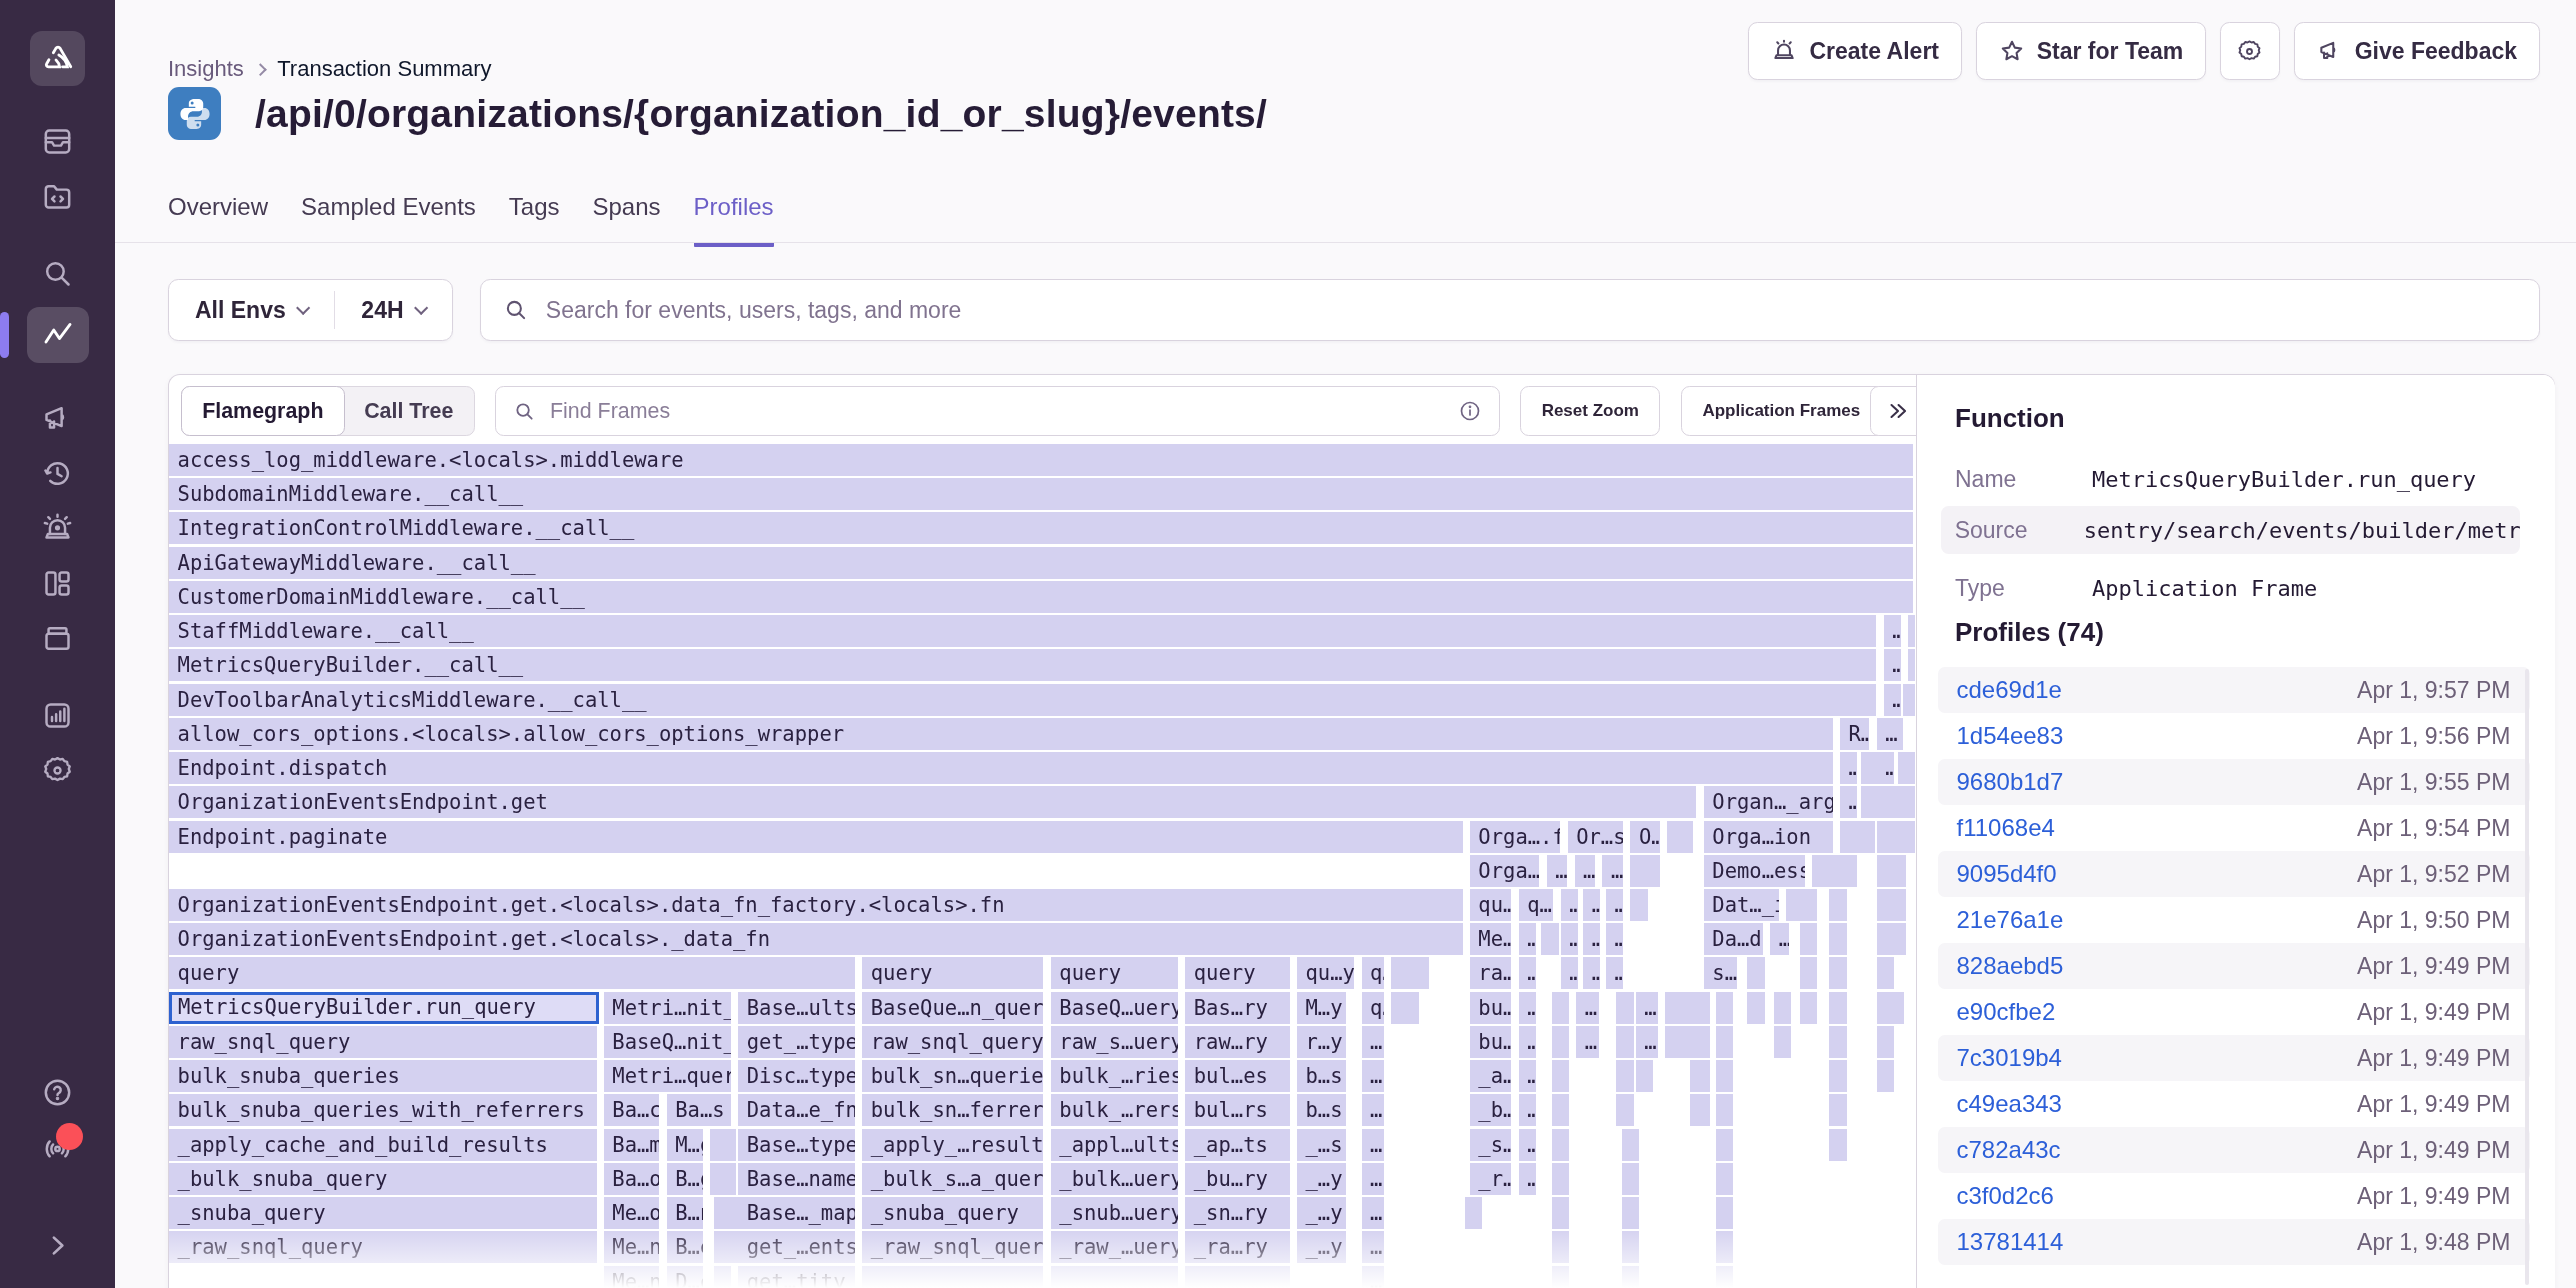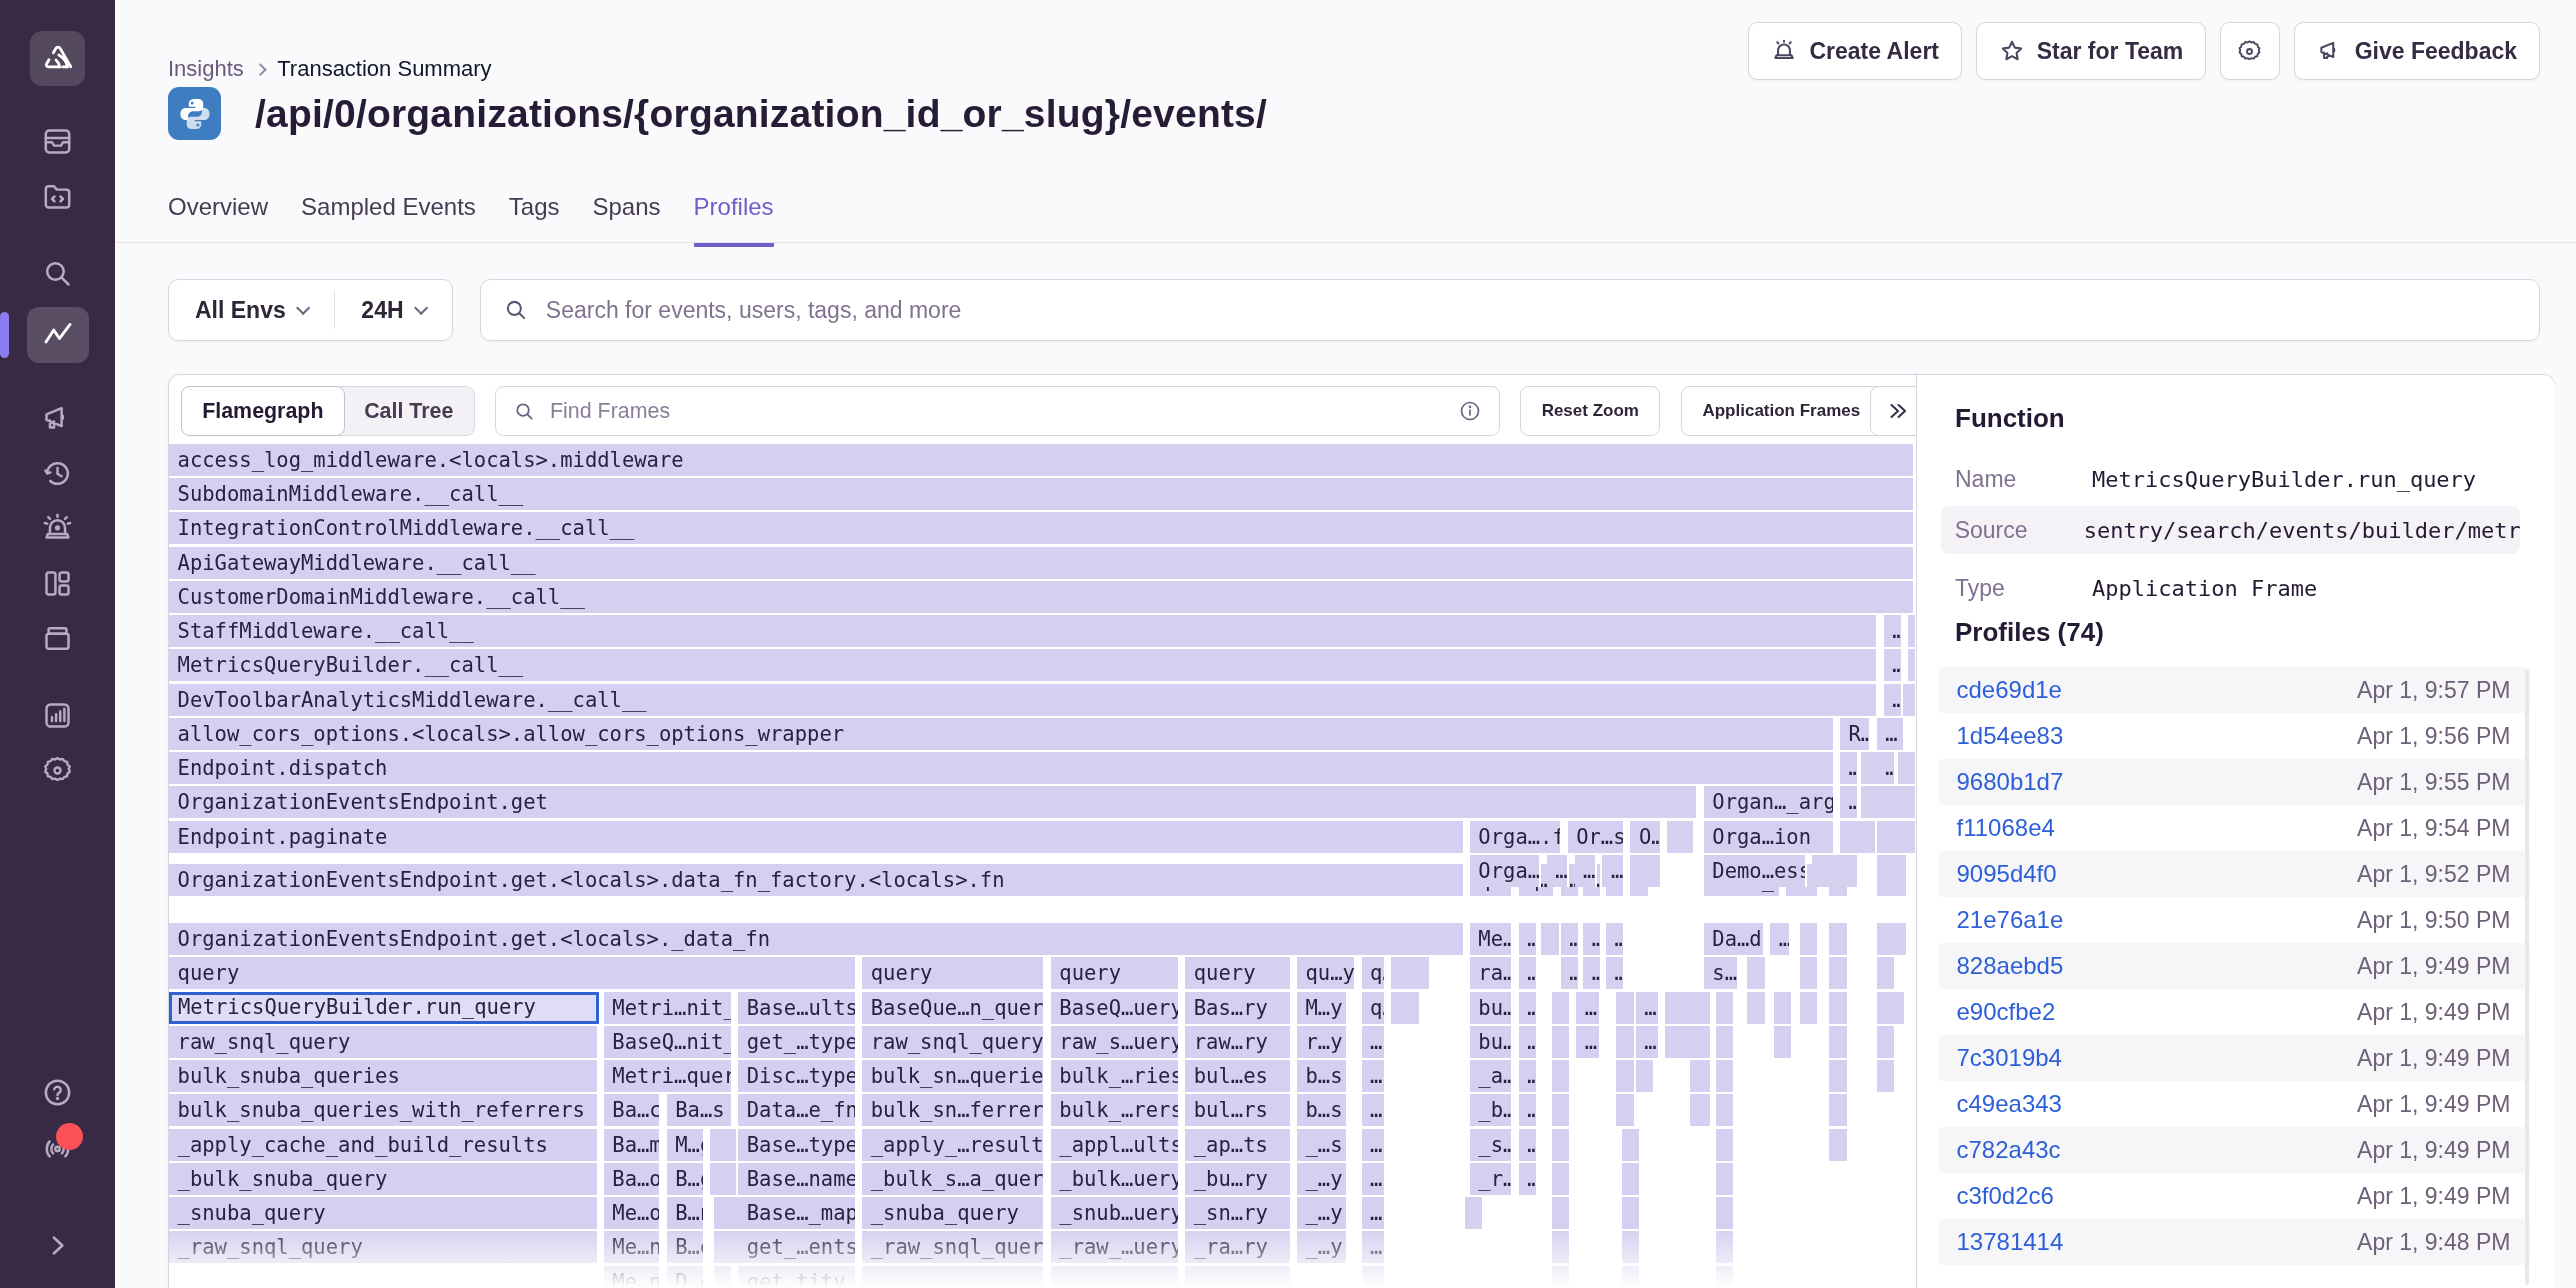--- a/index.html
+++ b/index.html
@@ -502,21 +502,21 @@
         <div class="fseg" style="left: 79.7%; width: 1%;">…</div>
         <div class="fseg" style="left: 81%; width: 1%;">…</div>
         <div class="fseg" style="left: 82.3%; width: 1.1%;">…</div>
         <div class="fseg" style="left: 87.9%; width: 3.5%;">Da…d</div>
         <div class="fseg" style="left: 91.7%; width: 1.2%;">…</div>
         <div class="fseg" style="left: 93.4%; width: 0.4%;"></div>
         <div class="fseg" style="left: 95.1%; width: 0.3%;"></div>
         <div class="fseg" style="left: 97.8%; width: 0.3%;"></div>
         <div class="fseg" style="left: 98.5%; width: 0.3%;"></div>
       </div>
-      <div class="frow" style="top: 420px;">
+      <div class="frow" style="top: 445px;">
         <div class="fseg" style="left: 0%; width: 74.2%;">OrganizationEventsEndpoint.get.&lt;locals&gt;.data_fn_factory.&lt;locals&gt;.fn</div>
         <div class="fseg" style="left: 74.5%; width: 2.5%;">qu…y</div>
         <div class="fseg" style="left: 77.3%; width: 2.1%;">q…y</div>
         <div class="fseg" style="left: 79.7%; width: 1%;">…</div>
         <div class="fseg" style="left: 81%; width: 1%;">…</div>
         <div class="fseg" style="left: 82.3%; width: 1.1%;">…</div>
         <div class="fseg" style="left: 83.7%; width: 0.4%;"></div>
         <div class="fseg" style="left: 87.9%; width: 4.4%;">Dat…_id</div>
         <div class="fseg" style="left: 92.6%; width: 0.4%;"></div>
         <div class="fseg" style="left: 93.4%; width: 0.6%;"></div>

